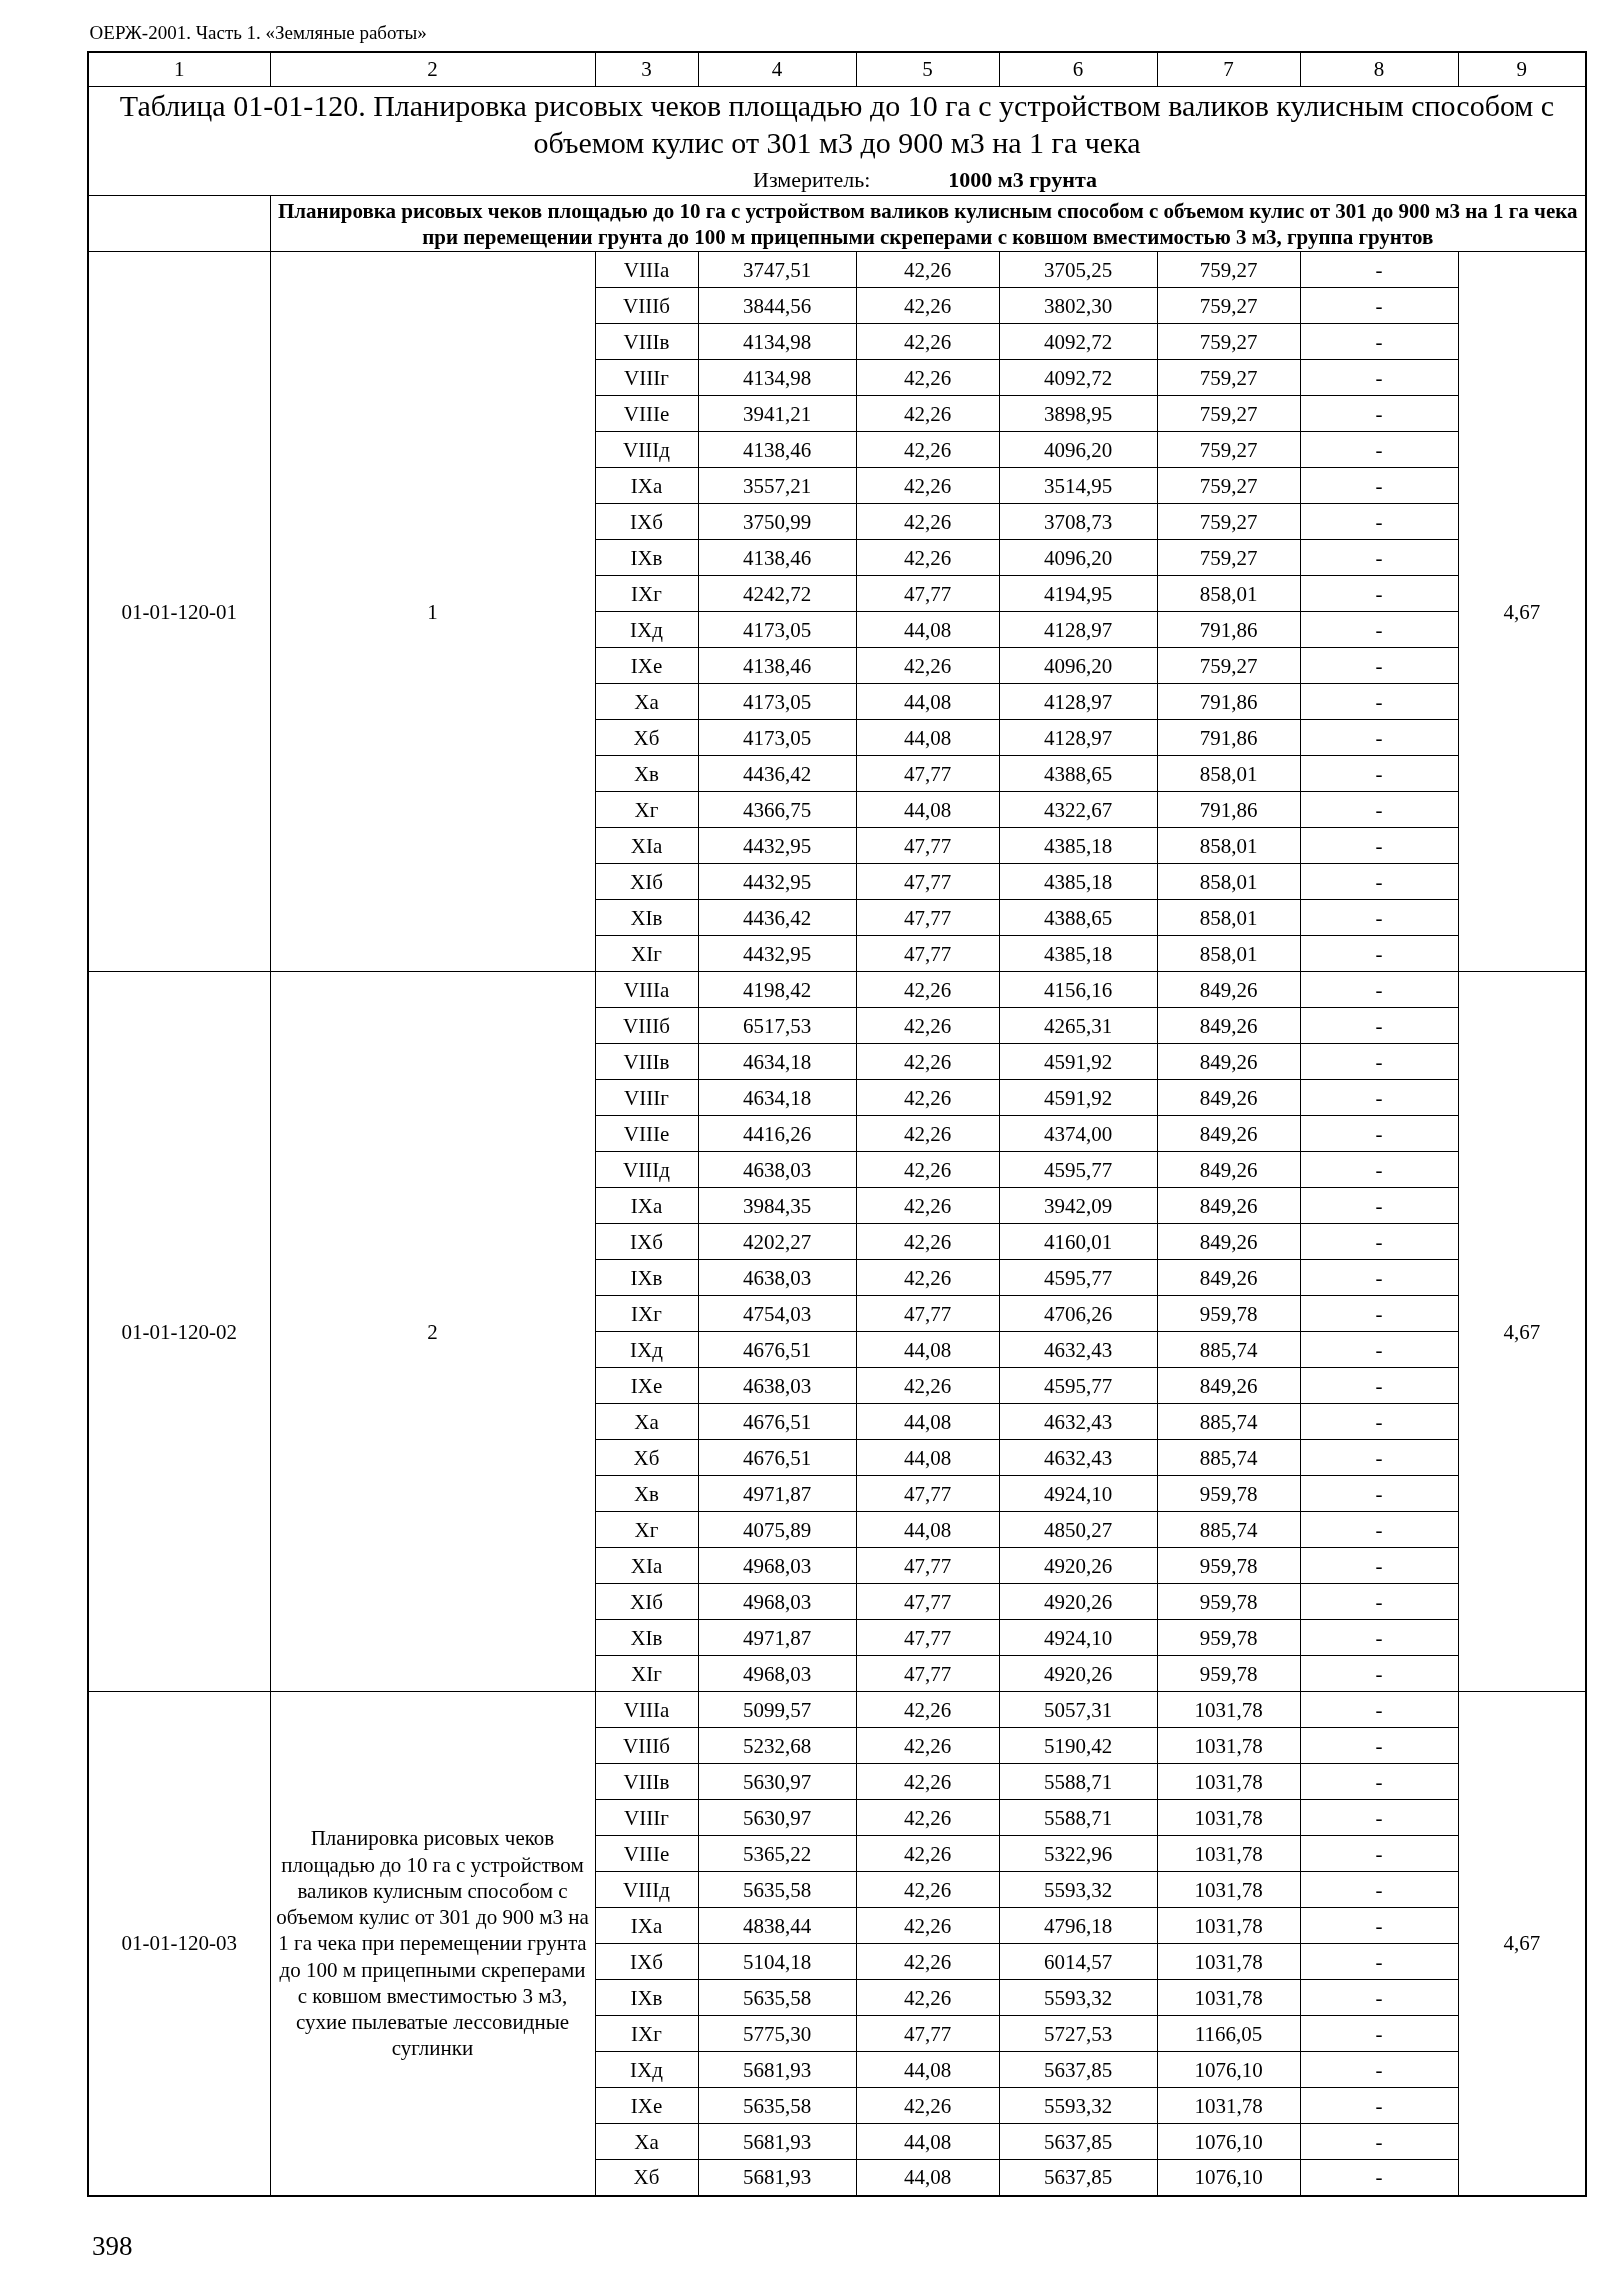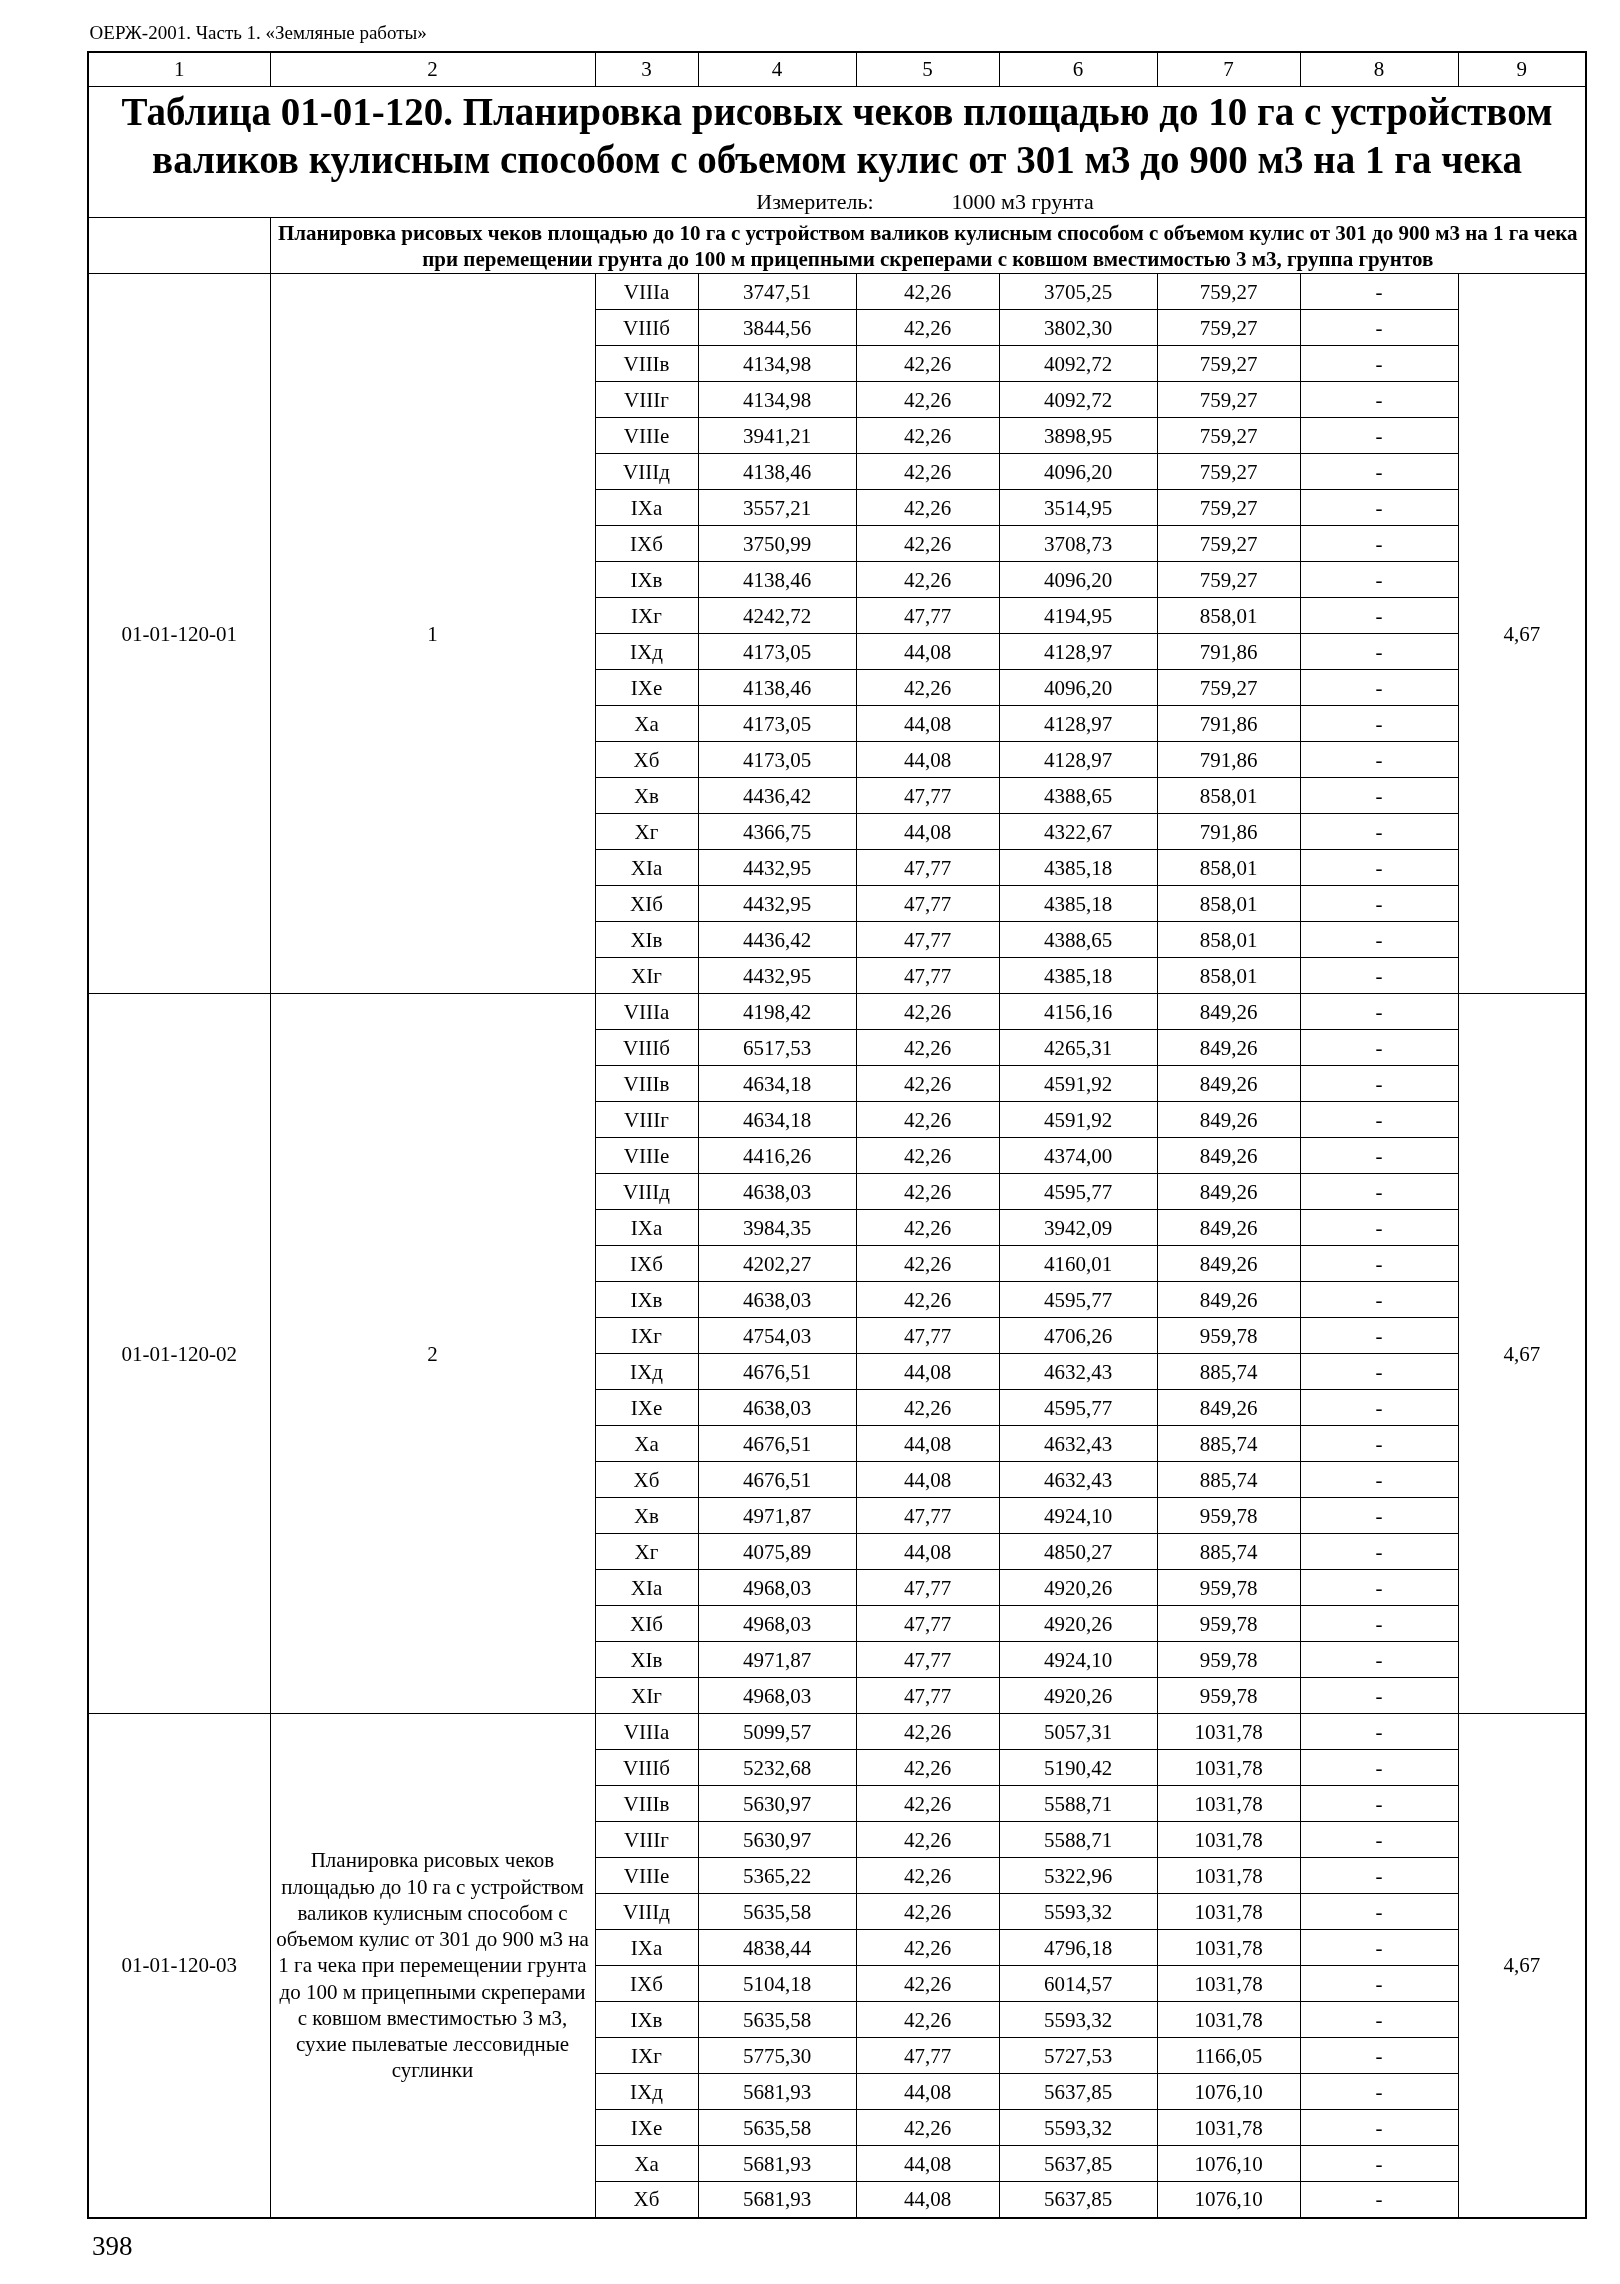--- a/index.html
+++ b/index.html
@@ -19,23 +19,23 @@
     border:1.3px solid #000;
     font-size:21px; line-height:1.25;
     text-align:center; vertical-align:middle;
     padding:1.3px 3.9px;
     overflow:hidden;
     word-wrap:break-word;
   }
   td.colnum { height:34px; font-size:20px; }
 
   td.title-cell { text-align:left; padding:7.8px 9px 6.5px 6.5px; }
-  .tbl-title { font-weight:bold; font-size:39px; line-height:1.22; }
+  .tbl-title { font-weight:normal; font-size:30px; line-height:1.22; }
   .measure-line { font-size:22px; padding-left:176px; margin-top:5.2px; }
-  .measure-value { font-weight:normal; margin-left:78px; }
+  .measure-value { font-weight:bold; margin-left:78px; }
 
   td.desc-spacer { }
   td.desc-cell { text-align:left; font-weight:bold; font-size:21.5px; line-height:1.3; padding:5.2px 9px 6.5px 6.5px; }
 
   tbody.data td { height:36px; }
   td.code-cell { vertical-align:top; text-align:left; padding:5.2px 2.6px 2.6px 7.8px; }
   td.name-cell { vertical-align:top; text-align:left; padding:3.9px 5.2px; line-height:1.28; }
   td.factor-cell { vertical-align:top; padding-top:5.2px; }
 
   .page-footer { position:absolute; left:92px; bottom:22px; font-size:27px; }

